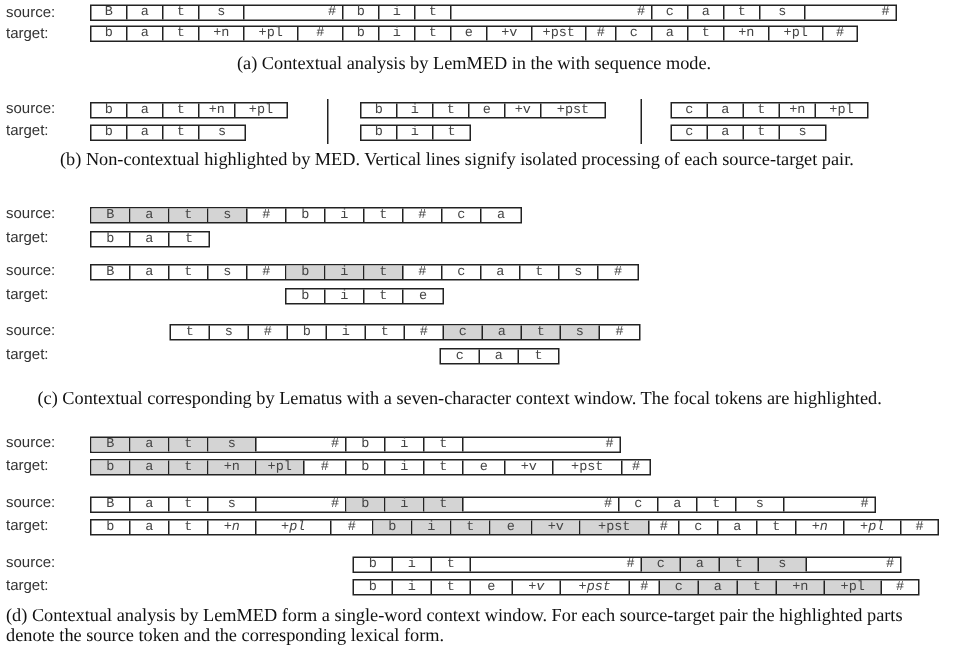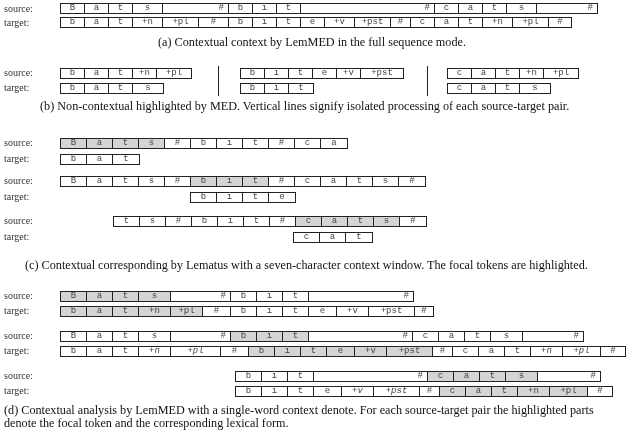--- a/index.html
+++ b/index.html
@@ -1,36 +1,36 @@
 <!DOCTYPE html>
 <html><head>
 <meta charset="utf-8">
 <style>
   html,body{margin:0;padding:0;background:#fff;}
   body{width:640px;height:430px;position:relative;overflow:hidden;font-family:"Liberation Serif",serif;color:#111;}
-  .lbl{position:absolute;font-family:Liberation Serif, serif;font-size:10px;color:#333;line-height:12px;}
+  .lbl{position:absolute;font-family:Liberation Sans, sans-serif;font-size:10px;color:#333;line-height:12px;}
   .row{position:absolute;height:11px;display:flex;border:1.2px solid #222;box-sizing:border-box;background:#fff;}
   .cell{height:100%;box-sizing:border-box;border-right:1px solid #222;font-family:"Liberation Mono",monospace;font-size:9px;line-height:9px;color:#444;text-align:center;white-space:nowrap;}
   .cell:last-child{border-right:none;}
   .cell.wide{text-align:right;padding-right:4px;}
   .cell.hl{background:#d4d4d4;}
   .cell.it{font-style:italic;}
   .cap{position:absolute;font-size:12.2px;line-height:14px;white-space:nowrap;}
   .vline{position:absolute;width:1.2px;background:#222;}
 </style>
 </head>
 <body>
 
 <div id="fig"></div>
 
-<div class="cap" style="left:158px;top:35px;">(a) Contextual context by LemMED in the full sequence mode.</div>
+<div class="cap" style="left:158px;top:35px;">(a) Contextual analysis by LemMED in the with sequence mode.</div>
 <div class="cap" style="left:40px;top:99px;">(b) Non-contextual highlighted by MED. Vertical lines signify isolated processing of each source-target pair.</div>
 <div class="cap" style="left:25px;top:258px;">(c)  Contextual corresponding by Lematus with a seven-character context window. The focal tokens are highlighted.</div>
-<div class="cap" style="left:4px;top:403px;">(d)  Contextual analysis by LemMED with a single-word context denote. For each source-target pair the highlighted parts</div>
-<div class="cap" style="left:4px;top:416px;">denote the focal token and the corresponding lexical form.</div>
+<div class="cap" style="left:4px;top:403px;">(d)  Contextual analysis by LemMED form a single-word context window. For each source-target pair the highlighted parts</div>
+<div class="cap" style="left:4px;top:416px;">denote the source token and the corresponding lexical form.</div>
 
 <div class="lbl" style="left: 4px; top: 3px;">source:</div>
 <div class="row" style="left: 60px; top: 3px;">
     <div class="cell" style="width: 24px;">B</div>
     <div class="cell" style="width: 24px;">a</div>
     <div class="cell" style="width: 24px;">t</div>
     <div class="cell" style="width: 30px;">s</div>
     <div class="cell wide" style="width: 66px;">#</div>
     <div class="cell" style="width: 24px;">b</div>
     <div class="cell" style="width: 24px;">i</div>

